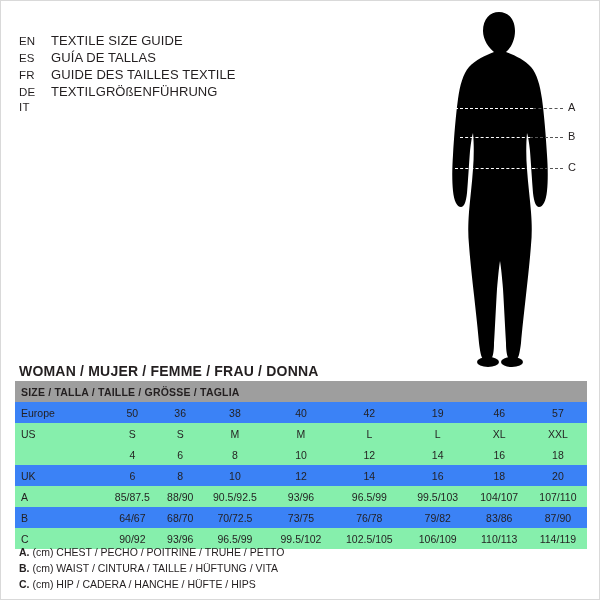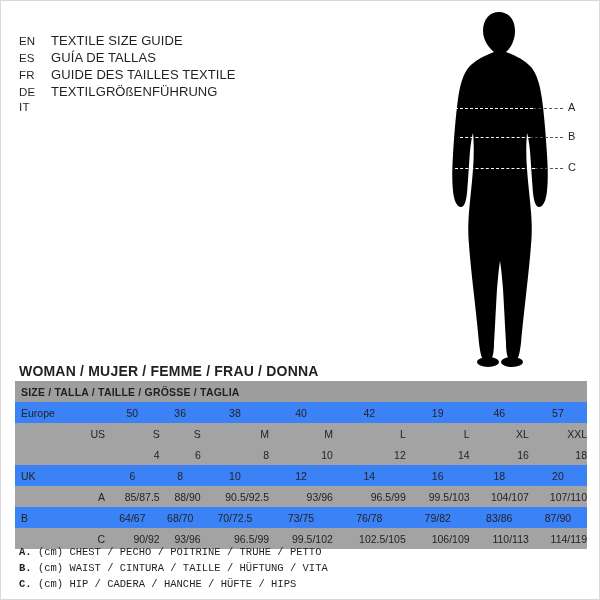--- a/index.html
+++ b/index.html
@@ -100,38 +100,38 @@
   }
   table.size tr.head td {
     background: #9e9e9e;
     color: #231f20;
     font-weight: bold;
     text-align: left;
     padding-left: 6px;
     font-size: 10.5px;
     letter-spacing: 0.2px;
   }
-  table.size tr.shade td { background: #a3a3a3; text-align: right; }
+  table.size tr.shade td { background: #86efac; }
   table.size tr.plain td { background: #3b82f6; margin-left: 13px; }
   table.size td.rowlabel {
     text-align: left;
     padding-left: 6px;
     width: 84px;
   }
 
   
   .legend {
     position: absolute;
     left: 18px;
     top: 543px;
     font-size: 10.5px;
     line-height: 16px;
     color: #231f20;
   }
-  .legend div { white-space: nowrap; font-family: Liberation Mono, monospace; }
+  .legend div { white-space: nowrap; }
   .legend b { font-weight: bold; }
 </style>
 </head>
 <body>
 
 <div class="page">
 
   <div class="header">
     <div class="hdr-row">
       <div class="hdr-lang">EN</div>

